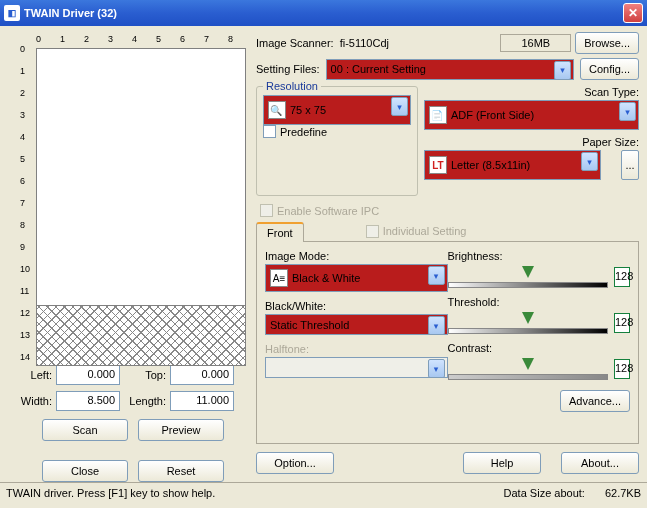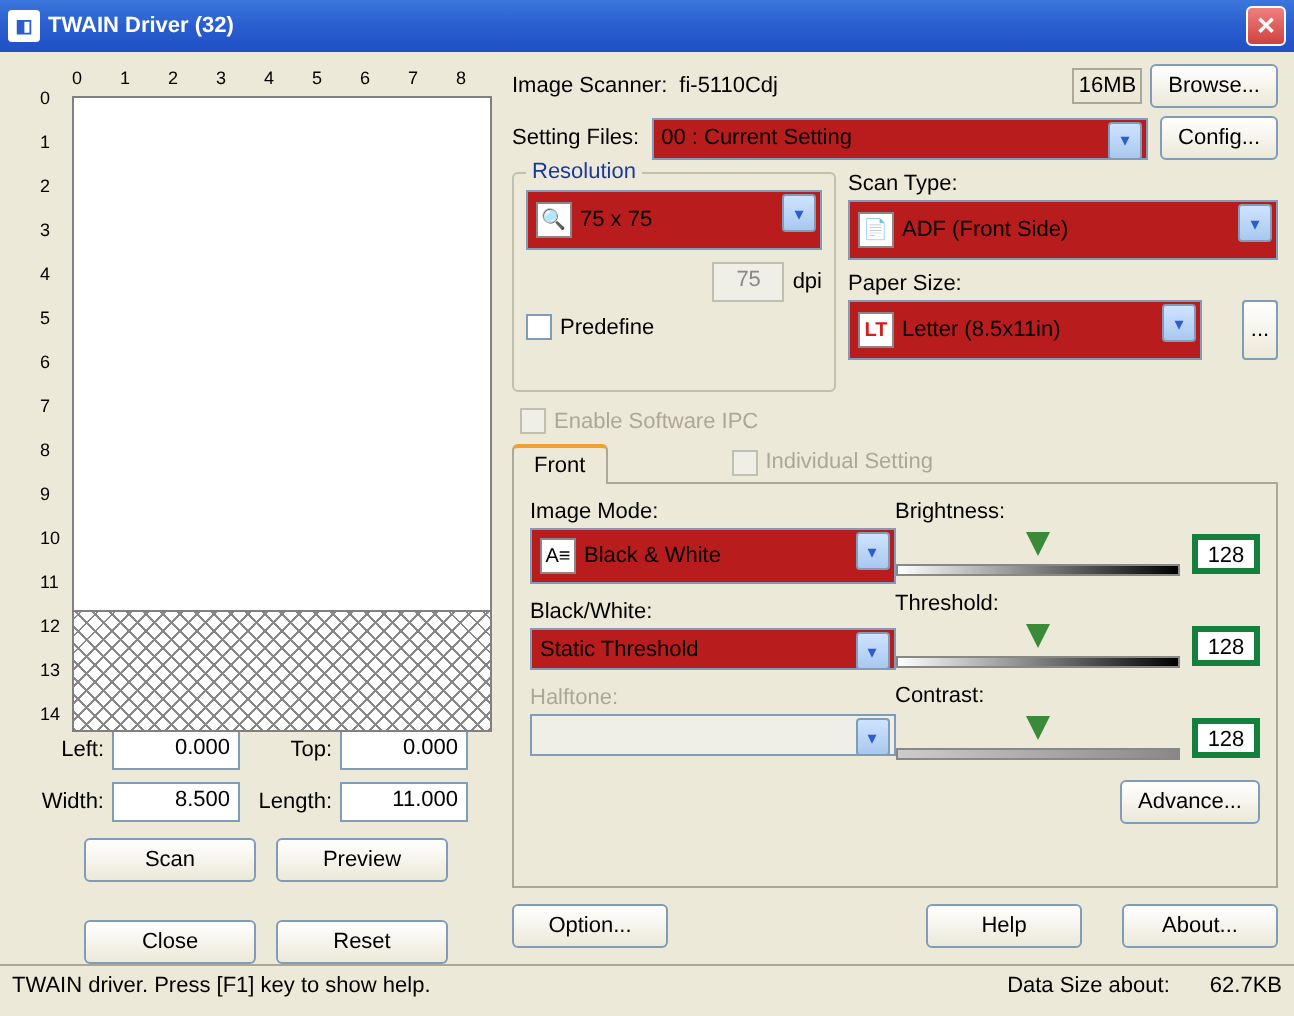--- a/index.html
+++ b/index.html
@@ -19,49 +19,49 @@
 .preview-box { position: absolute; top: 16px; left: 28px; width: 210px; height: 318px; border: 1px solid #808080; background: #fff; }
 .hatch { position: absolute; bottom: 0; left: 0; right: 0; height: 60px; background: repeating-linear-gradient(45deg, #888 0 1px, transparent 1px 6px), repeating-linear-gradient(-45deg, #888 0 1px, transparent 1px 6px); border-top: 1px solid #808080; }
 .scan-area-lbl { color: #1a3a9a; margin: 4px 0 2px 2px; }
 .coord-grid { display: grid; grid-template-columns: 38px 64px 42px 64px; row-gap: 6px; column-gap: 4px; align-items: center; padding: 2px 0 6px 6px; }
 .coord-grid label { text-align: right; }
 .txt { height: 20px; border: 1px solid #7f9db9; background: #fff; padding: 2px 4px; text-align: right; }
 .btn-row { display: flex; gap: 10px; padding: 2px 0 0 34px; }
 .btn { height: 22px; border: 1px solid #7f9db9; background: linear-gradient(to bottom,#fff,#ece9d8); border-radius: 3px; padding: 0 8px; cursor: pointer; display: inline-flex; align-items: center; justify-content: center; }
 .btn-wide { width: 86px; }
 .top-row { display: flex; align-items: center; gap: 4px; margin-bottom: 4px; }
-.mem-box { border: 1px solid #aca899; padding: 2px 2px; background: #ece9d8; }
+.mem-box { border: 1px solid #aca899; padding: 2px 20px; background: #ece9d8; }
 .setting-row { display: flex; align-items: center; gap: 6px; margin-bottom: 6px; }
 .select { height: 21px; border: 1px solid #7f9db9; background: #b91c1c; padding: 1px 18px 1px 4px; position: relative; display: flex; align-items: center; cursor: pointer; }
 .select::after { content: "▾"; position: absolute; right: 2px; top: 1px; width: 15px; height: 17px; background: linear-gradient(to bottom,#cfe3ff,#a8c8f0); border: 1px solid #7f9db9; display: flex; align-items: center; justify-content: center; font-size: 9px; color: #2a5ed0; border-radius: 2px; }
 .fieldset { border: 1px solid #c0c0b0; border-radius: 3px; padding: 8px 6px 6px 6px; position: relative; margin-bottom: 2px; }
 .fieldset .legend { position: absolute; top: -7px; left: 6px; background: #ece9d8; padding: 0 3px; color: #1a3a9a; }
 .mid { display: flex; gap: 6px; }
 .mid .l { width: 162px; }
-.mid .r { flex: 1; }
+.mid .r { flex: 1; text-align: right; }
 .icon-sq { width: 18px; height: 18px; border: 1px solid #888; background: #fff; display: inline-flex; align-items: center; justify-content: center; font-size: 10px; margin-right: 4px; }
 .dpi-row { display: flex; align-items: center; justify-content: flex-end; gap: 4px; margin: 6px 0; }
 .dpi-box { width: 36px; height: 20px; border: 1px solid #c0c0b0; background: #efefe8; text-align: center; color: #888; padding-top: 2px; }
 .chk { display: flex; align-items: center; gap: 4px; }
 .chk .box { width: 13px; height: 13px; border: 1px solid #7f9db9; background: #fff; }
 .disabled { color: #aca899; }
 .disabled .box { border-color: #c0c0b0; background: #efefe8; }
 .tabs { display: flex; border-bottom: 1px solid #aca899; margin-top: 2px; }
 .tab { padding: 3px 10px; border: 1px solid #aca899; border-bottom: none; background: #ece9d8; border-radius: 3px 3px 0 0; margin-right: 2px; cursor: pointer; position: relative; top: 1px; }
 .tab.active { background: #ece9d8; border-top: 2px solid #f0a030; }
 .tab-body { border: 1px solid #aca899; border-top: none; padding: 8px; height: 202px; }
 .row2 { display: flex; gap: 0; }
 .row2 > div { flex: 1; }
 .lbl { display: block; margin-bottom: 2px; }
 .slider-wrap { display: flex; align-items: center; gap: 6px; }
 .slider { flex: 1; height: 26px; position: relative; }
 .slider .track { position: absolute; top: 18px; left: 0; right: 0; height: 6px; background: linear-gradient(to right,#fff,#000); border: 1px solid #888; }
 .slider .thumb { position: absolute; top: 2px; left: 50%; transform: translateX(-50%); width: 0; height: 0; border-left: 6px solid transparent; border-right: 6px solid transparent; border-top: 12px solid #3a8a3a; }
 .slider.gray .track { background: linear-gradient(to right,#ccc,#888); }
-.val-box { width: 34px; height: 20px; border: 3px solid #15803d; background: #fff; text-align: center; padding-top: 2px; }
+.val-box { width: 16px; height: 20px; border: 1px solid #15803d; background: #fff; text-align: center; padding-top: 2px; }
 .bottom-row { display: flex; gap: 20px; padding: 2px 0 0 0; align-items: center; }
 .statusbar { height: 20px; border-top: 1px solid #aca899; display: flex; align-items: center; padding: 0 6px; background: #ece9d8; font-size: 11px; }
 .statusbar .sp { flex: 1; }
 .mini-btn { width: 18px; height: 21px; border: 1px solid #7f9db9; background: linear-gradient(to bottom,#fff,#ece9d8); border-radius: 2px; display: flex; align-items: center; justify-content: center; cursor: pointer; }
 </style>
 </head>
 <body>
 
 <div class="titlebar">
   <div class="tb-icon">◧</div>
@@ -141,24 +141,20 @@
     </div>
 
     <div class="mid">
       <div class="l">
         <div class="fieldset" style="height:110px">
           <span class="legend">Resolution</span>
           <div class="select" style="height:30px">
             <span class="icon-sq">🔍</span>
             <span>75 x 75</span>
           </div>
-          <div class="dpi-row">
-            <div class="dpi-box">75</div>
-            <span>dpi</span>
-          </div>
           <div class="chk">
             <div class="box"></div>
               <span>Predefine</span>
           </div>
         </div>
       </div>
       <div class="r">
         <span class="lbl">Scan Type:</span>
         <div class="select" style="height:30px">
           <span class="icon-sq">📄</span>

